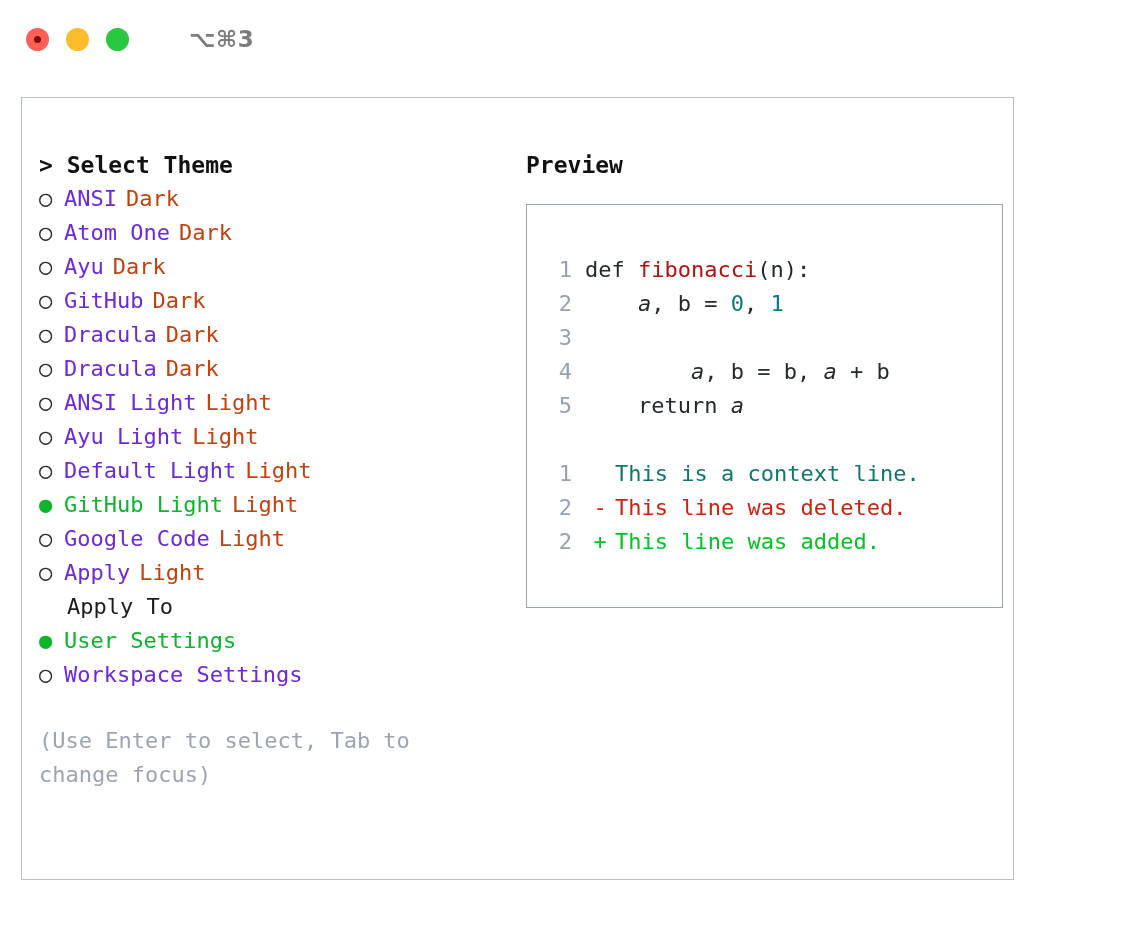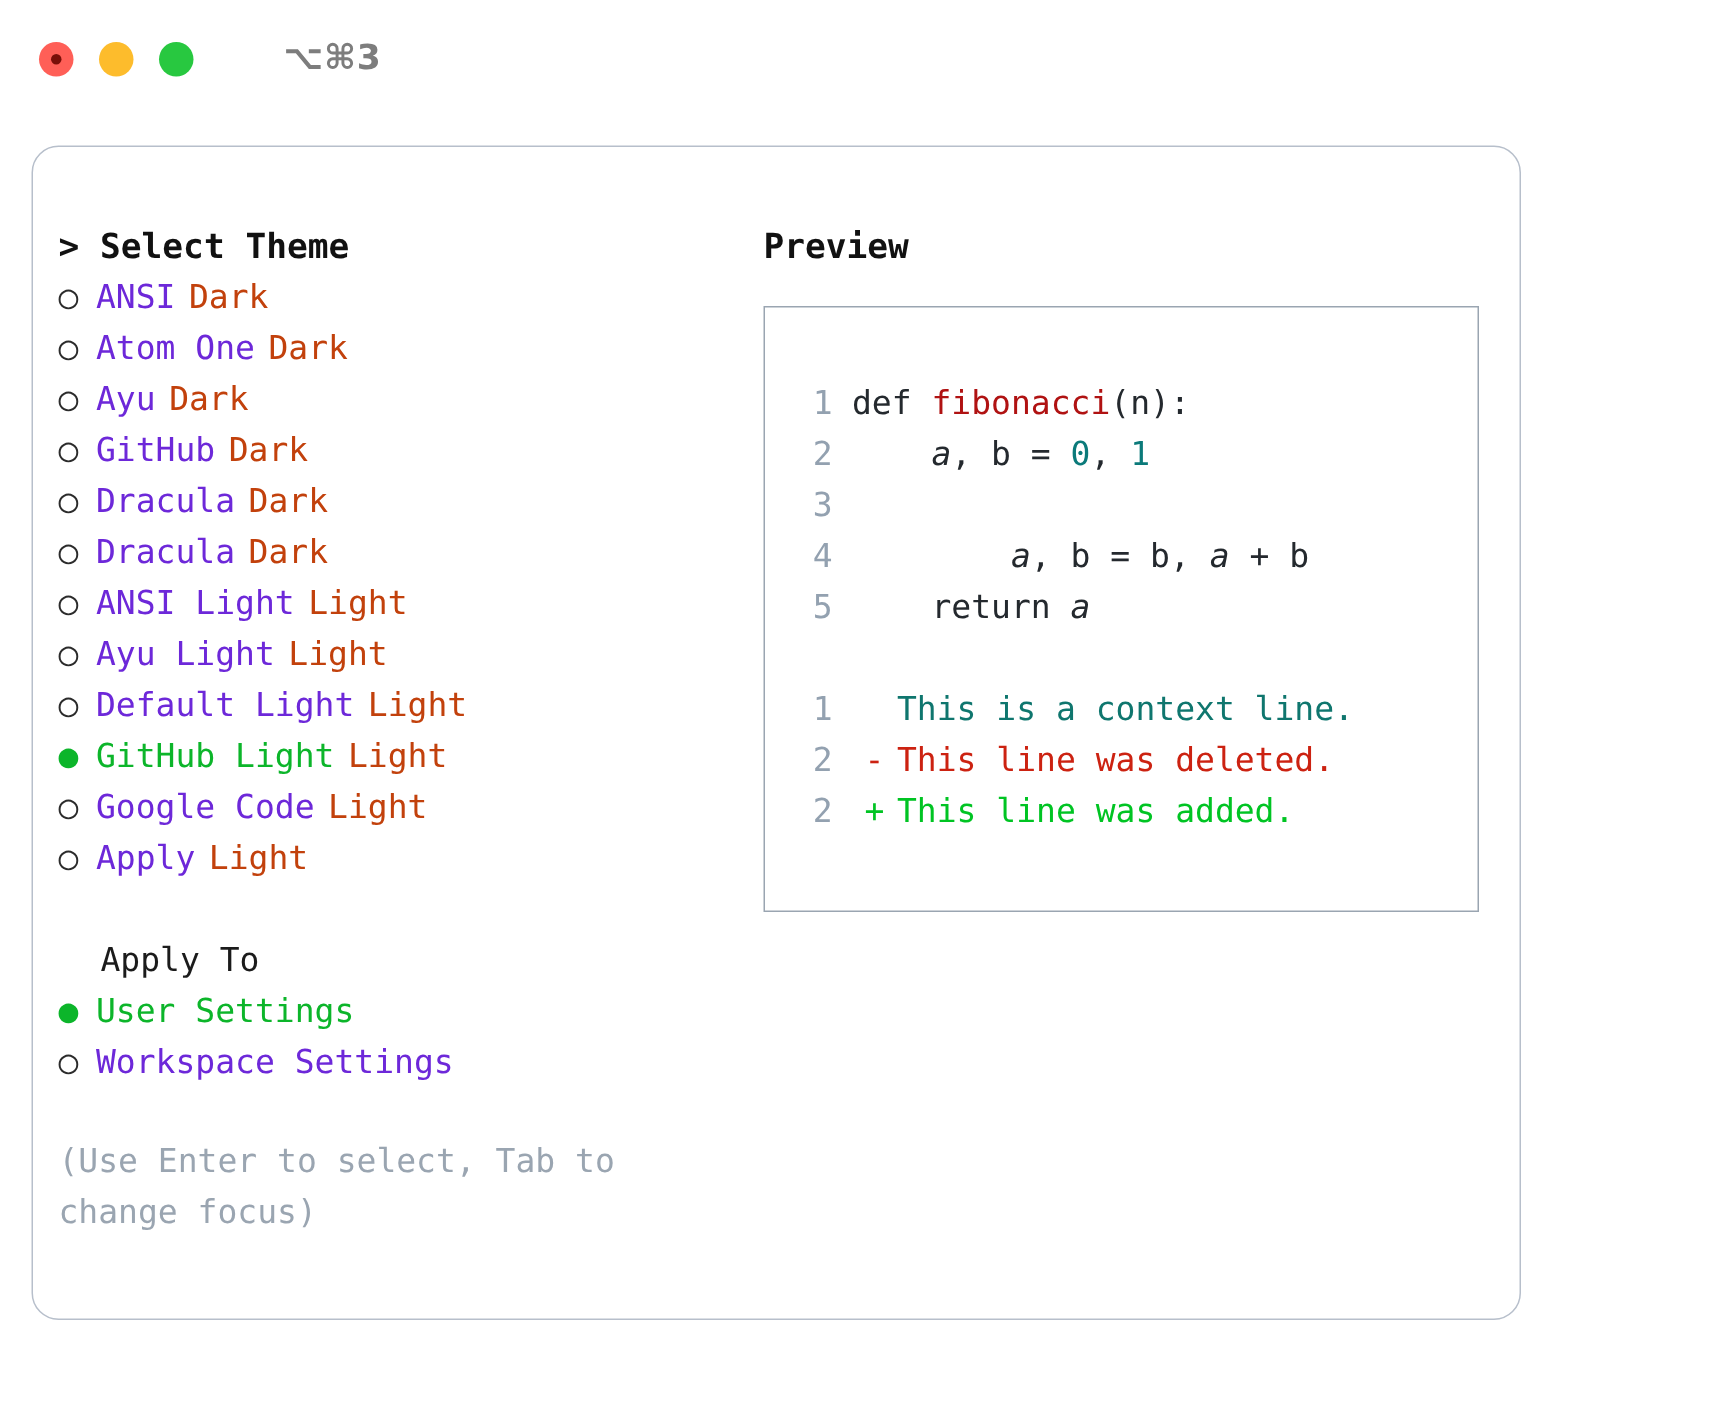--- a/index.html
+++ b/index.html
@@ -68,21 +68,21 @@
   }
 
   
   .panel {
     position: absolute;
     left: 21px;
     top: 97px;
     width: 993px;
     height: 783px;
     border: 1.6px solid #b7bfcb;
-    border-radius: 18px;
+    border-radius: 0;
     box-sizing: border-box;
     background: #ffffff;
   }
 
   .columns {
     position: absolute;
     left: 0; top: 0;
     width: 100%;
     height: 100%;
   }
@@ -119,42 +119,42 @@
     line-height: 34px;
   }
   .marker.sel { color: #0cb52a; }
   .opt-label { color: #6d28d9; }
   .opt-label.sel { color: #0cb52a; }
   .opt-kind {
     color: #c2410c;
     padding-left: 9px;
   }
 
-  .apply-block { margin-top: 34px; }
+  .apply-block { }
   .apply-title {
     font-size: 22px;
     color: #1b1b1b;
     line-height: 34px;
     padding-left: 28px;
     white-space: pre;
   }
 
   .hint {
     margin-top: 32px;
     font-size: 22px;
     line-height: 34px;
     color: #9aa5b1;
     width: 410px;
     white-space: pre-wrap;
   }
 
   
   .right-col {
     position: absolute;
-    left: 487px;
+    left: 504px;
     top: 50px;
     width: 490px;
   }
   .preview-title {
     font-size: 23px;
     font-weight: bold;
     color: #111111;
     line-height: 34px;
   }
   .preview-box {

